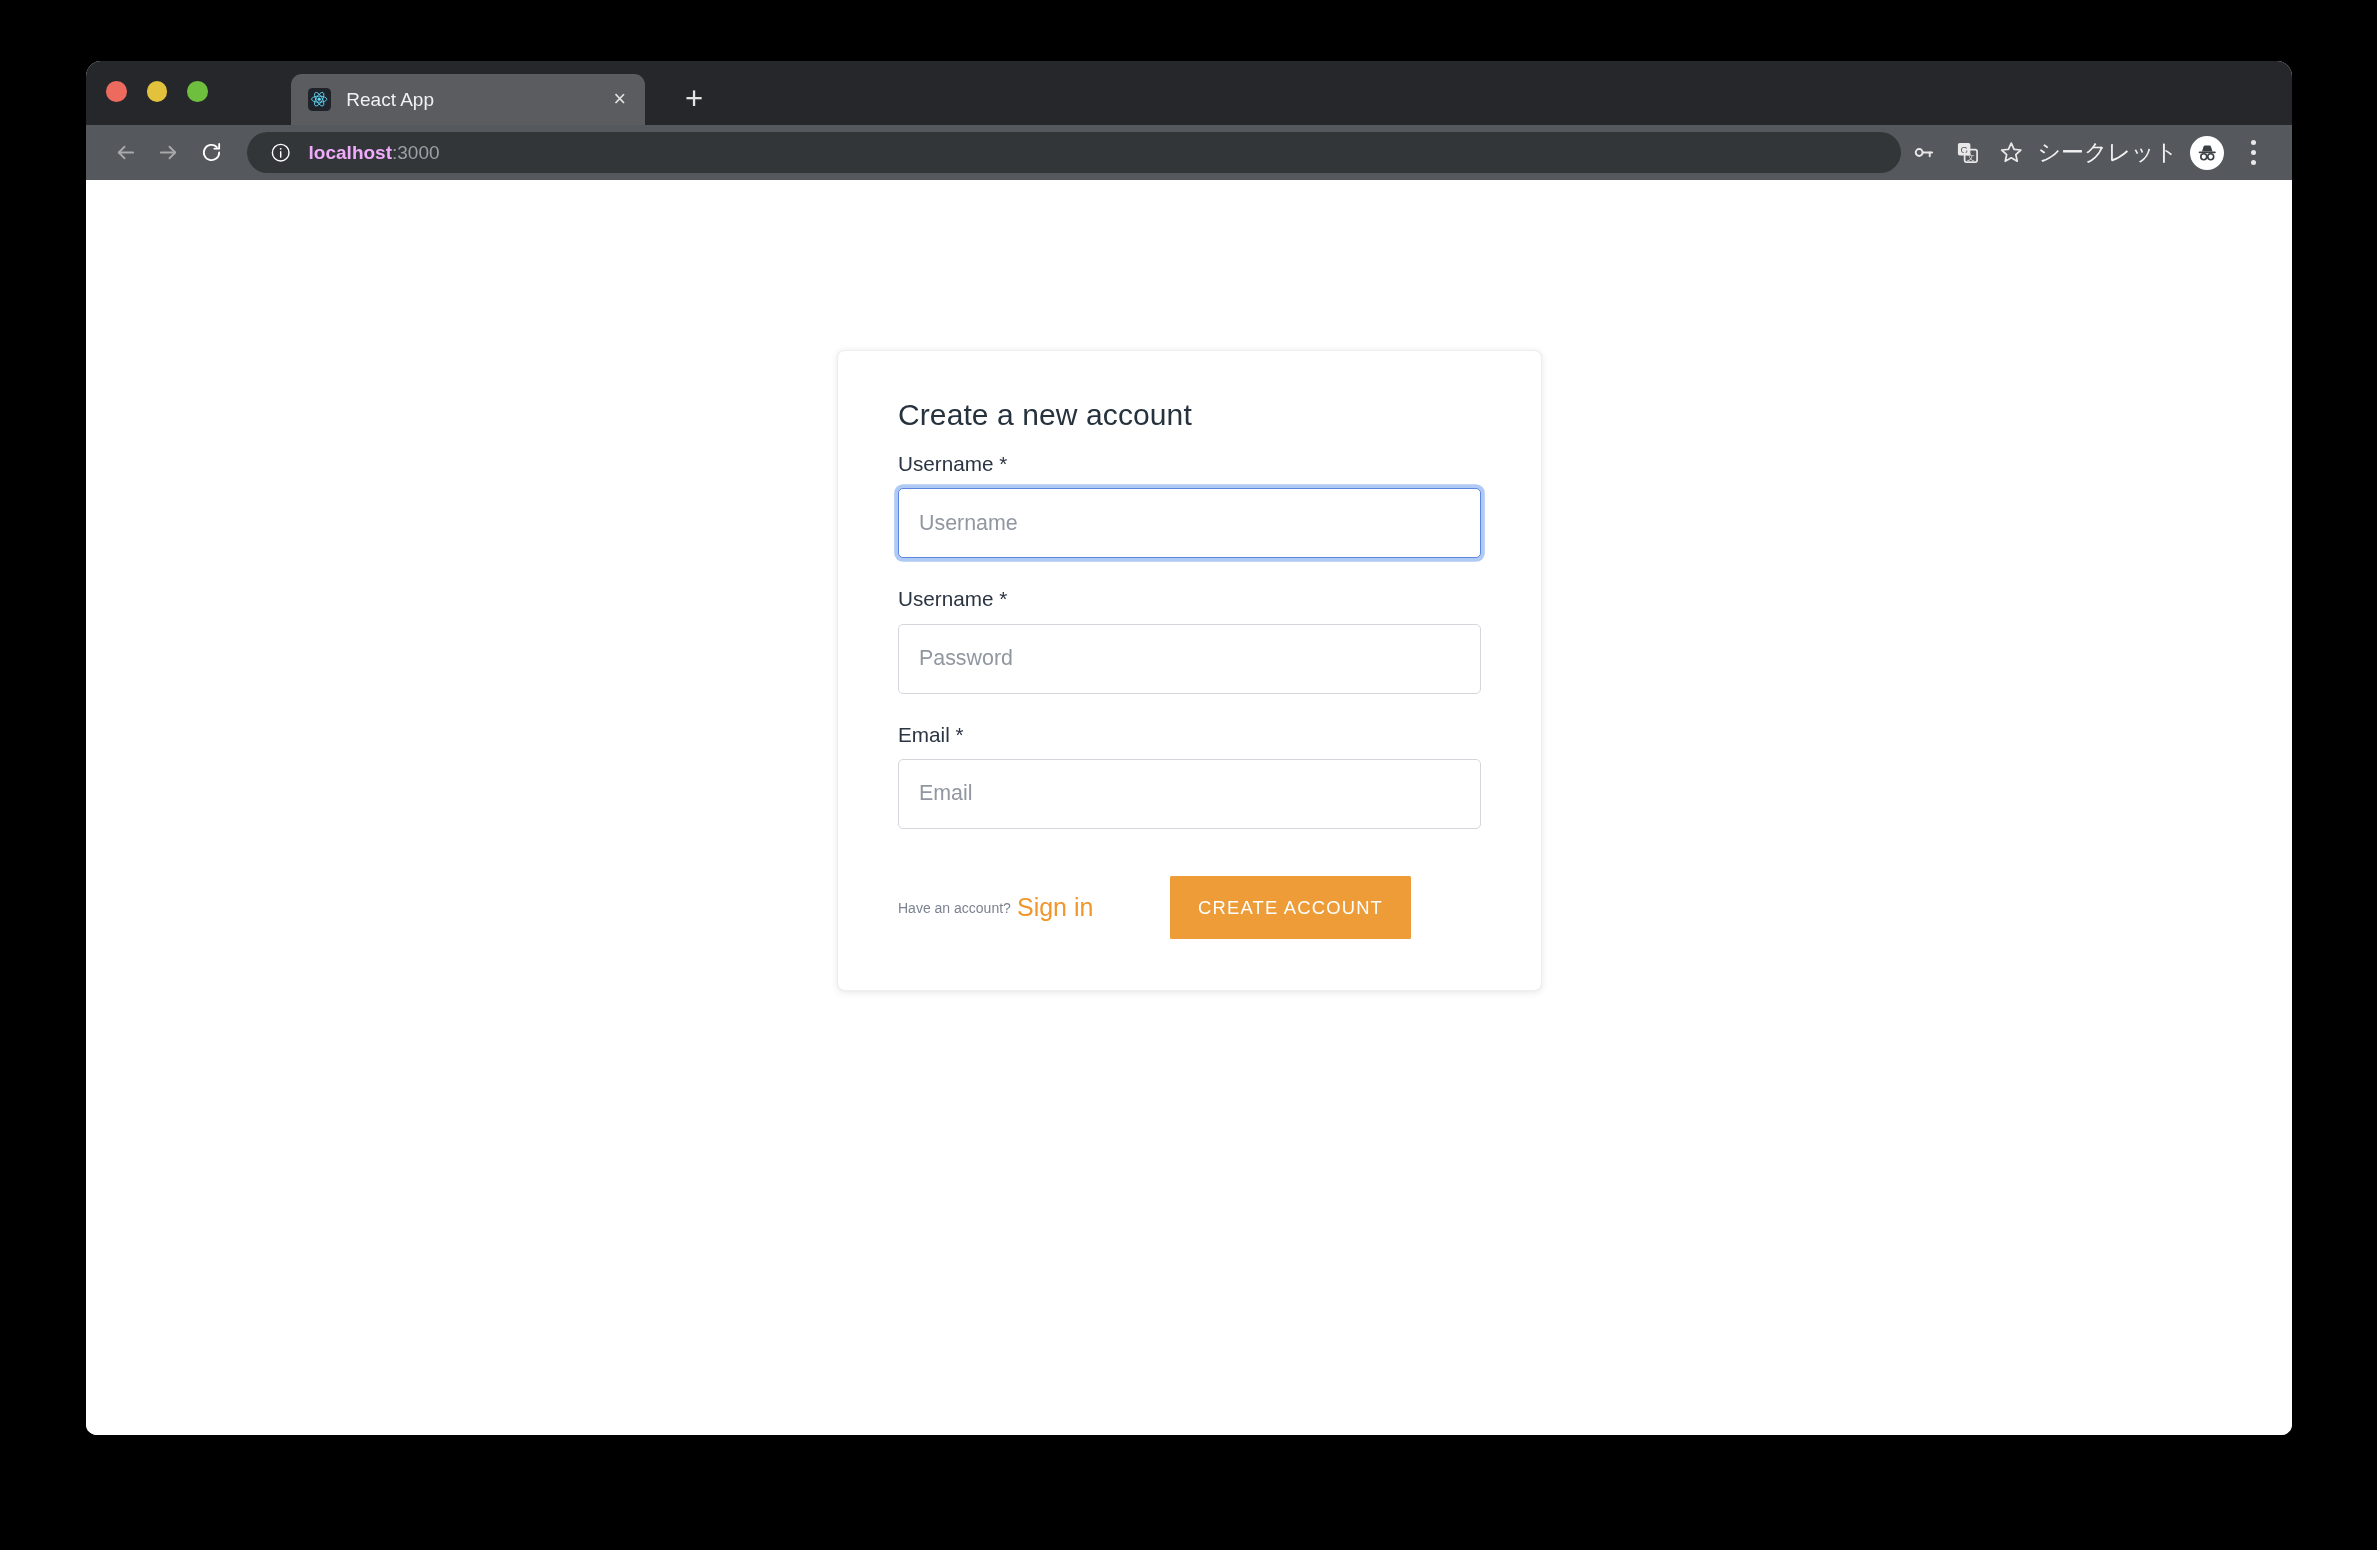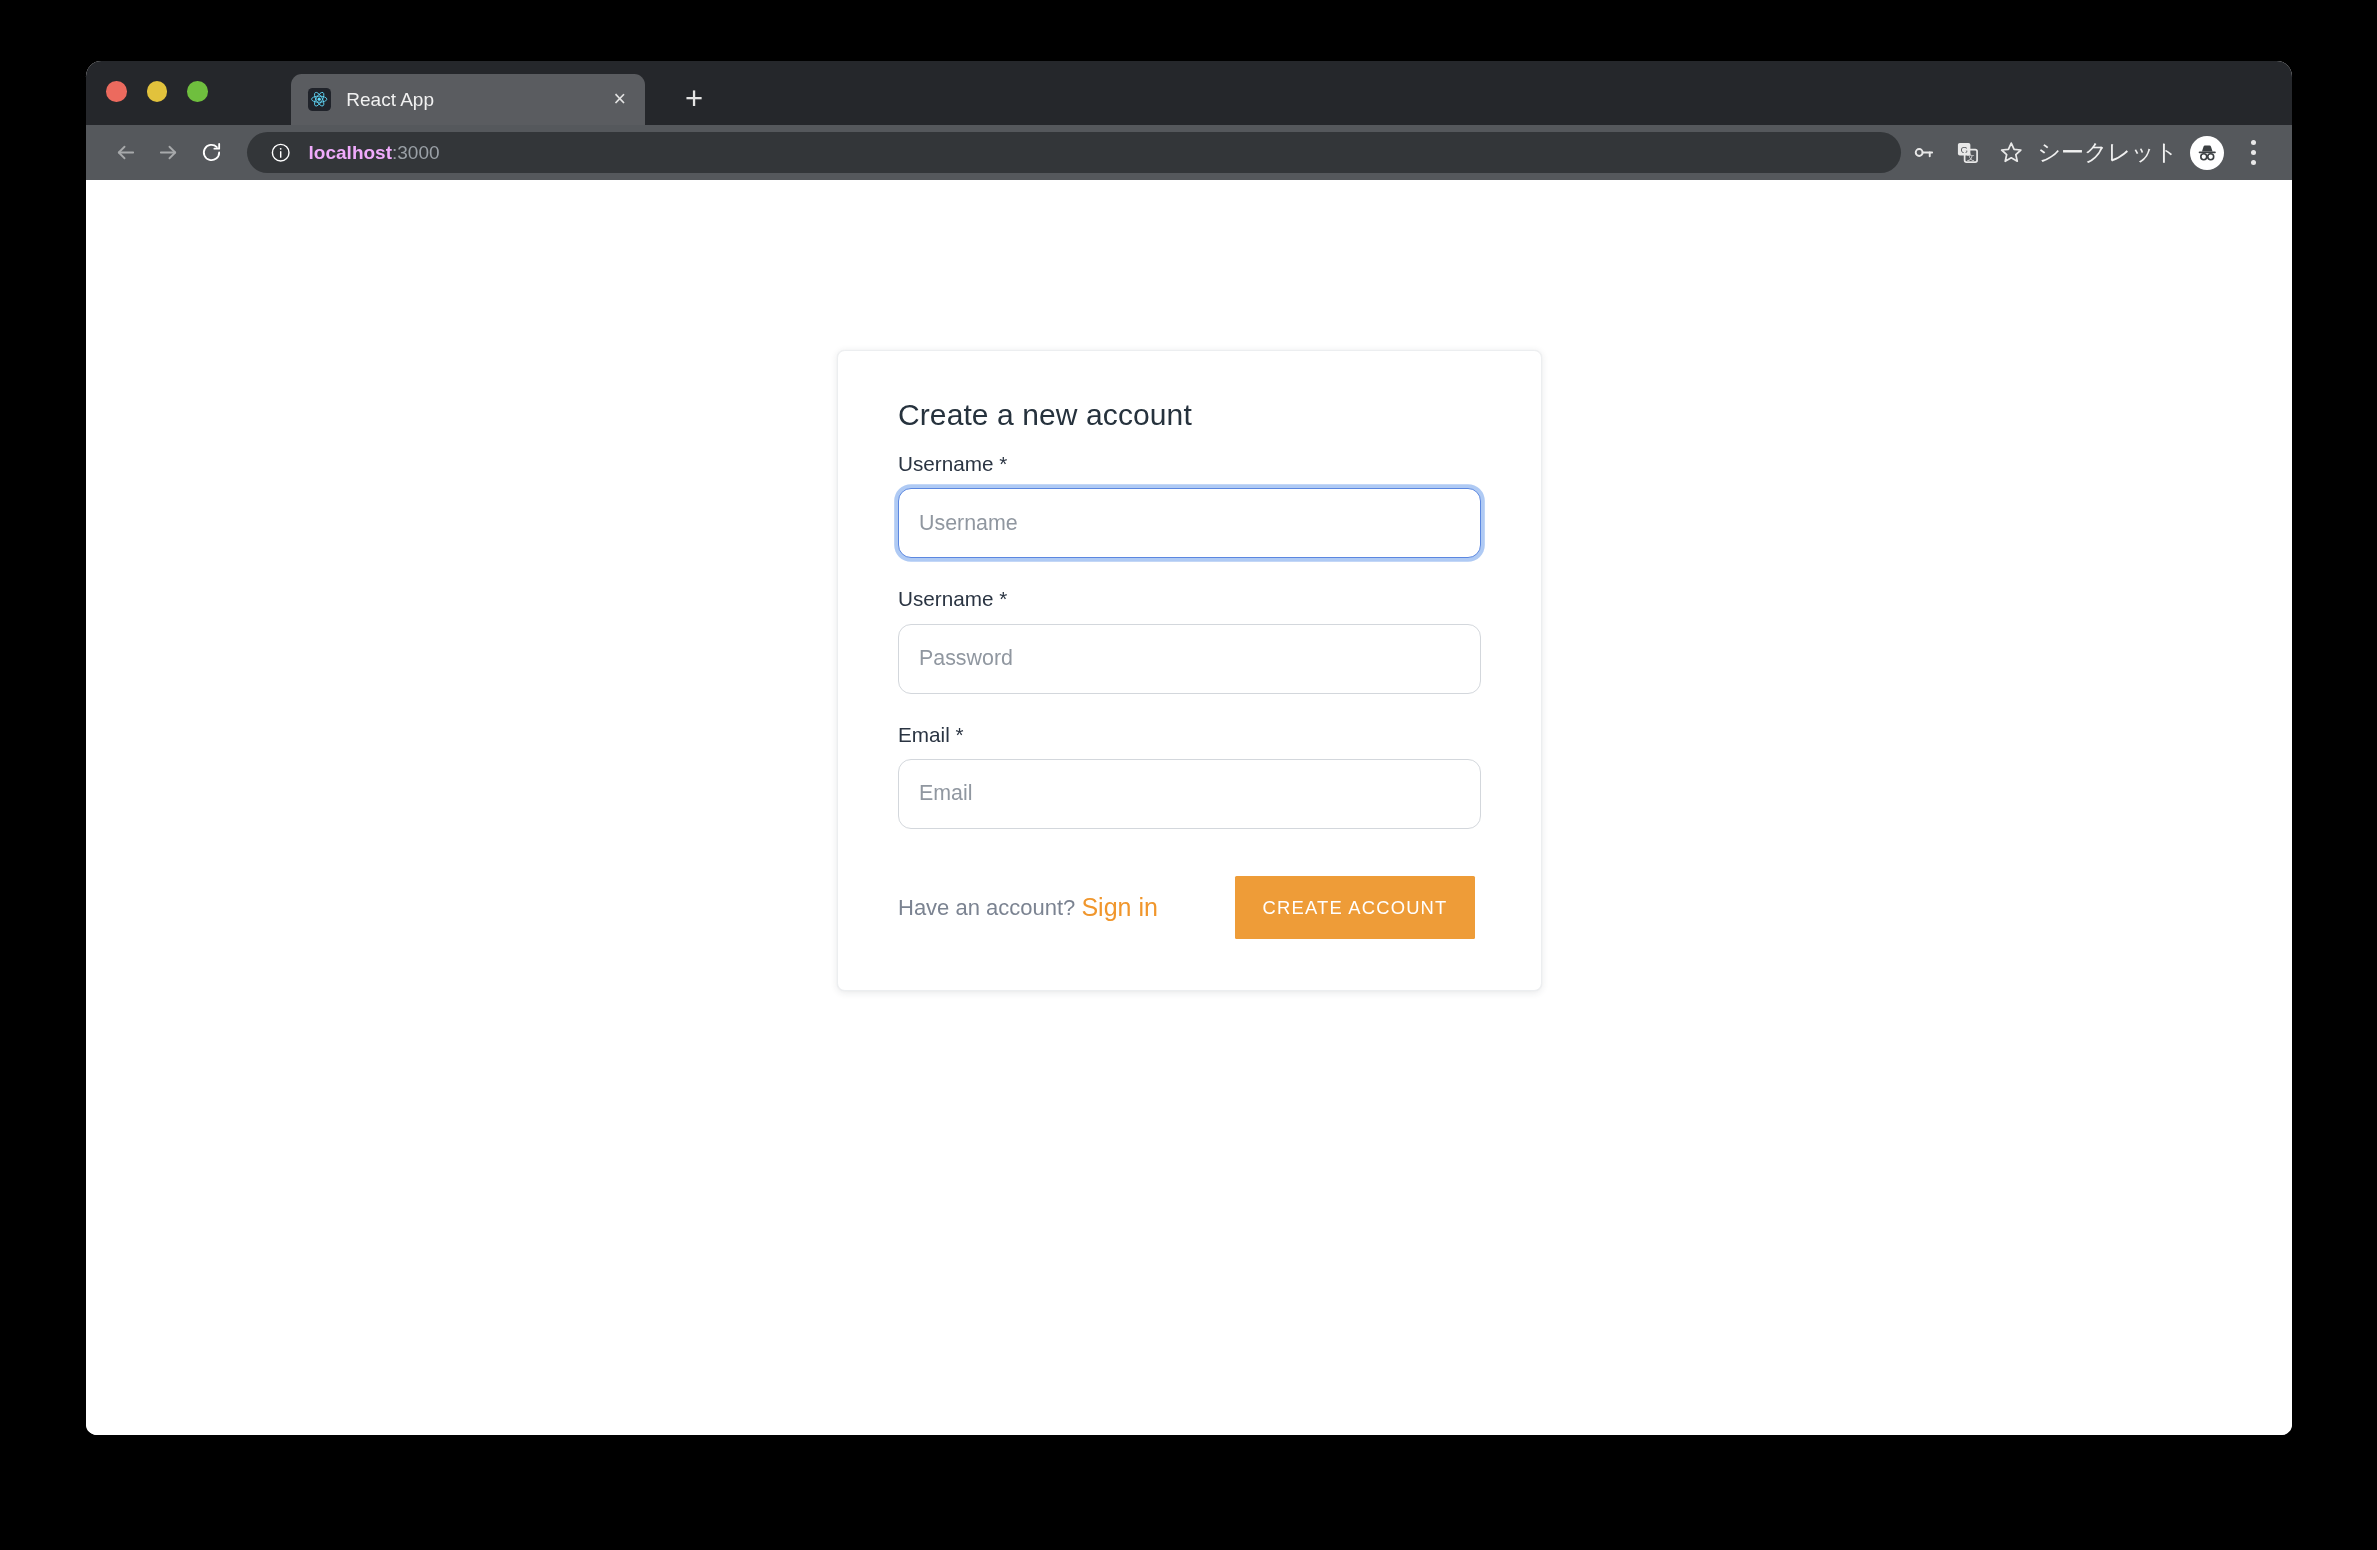--- a/index.html
+++ b/index.html
@@ -203,21 +203,21 @@
     font-size: 20.7px;
     color: #2a3442;
     margin-bottom: 12.3px;
     display: block;
   }
   .text-input {
     display: block;
     width: 100%;
     height: 70px;
     border: 0.8px solid #d3d7dc;
-    border-radius: 13px;
+    border-radius: 5px;
     background: #ffffff;
     font-family: "Liberation Sans", sans-serif;
     font-size: 21.4px;
     color: #2a3442;
     padding: 16px 20px;
     outline: none;
   }
   .text-input::placeholder { color: #9097a0; }
   .text-input.focused {
     border: 1.5px solid #5b87e0;
@@ -264,21 +264,21 @@
   }
   .phone-input::placeholder { color: #9097a0; }
 
   
   .card-footer {
     display: flex;
     align-items: center;
     margin-top: 47px;
   }
   .have-account {
-    font-size: 22px;
+    font-size: 14px;
     color: #7b8391;
     white-space: nowrap;
   }
   .signin-link {
     color: #f0962c;
     text-decoration: none;
     font-size: 25px;
     margin-left: 6.1px;
     white-space: nowrap;
   }

